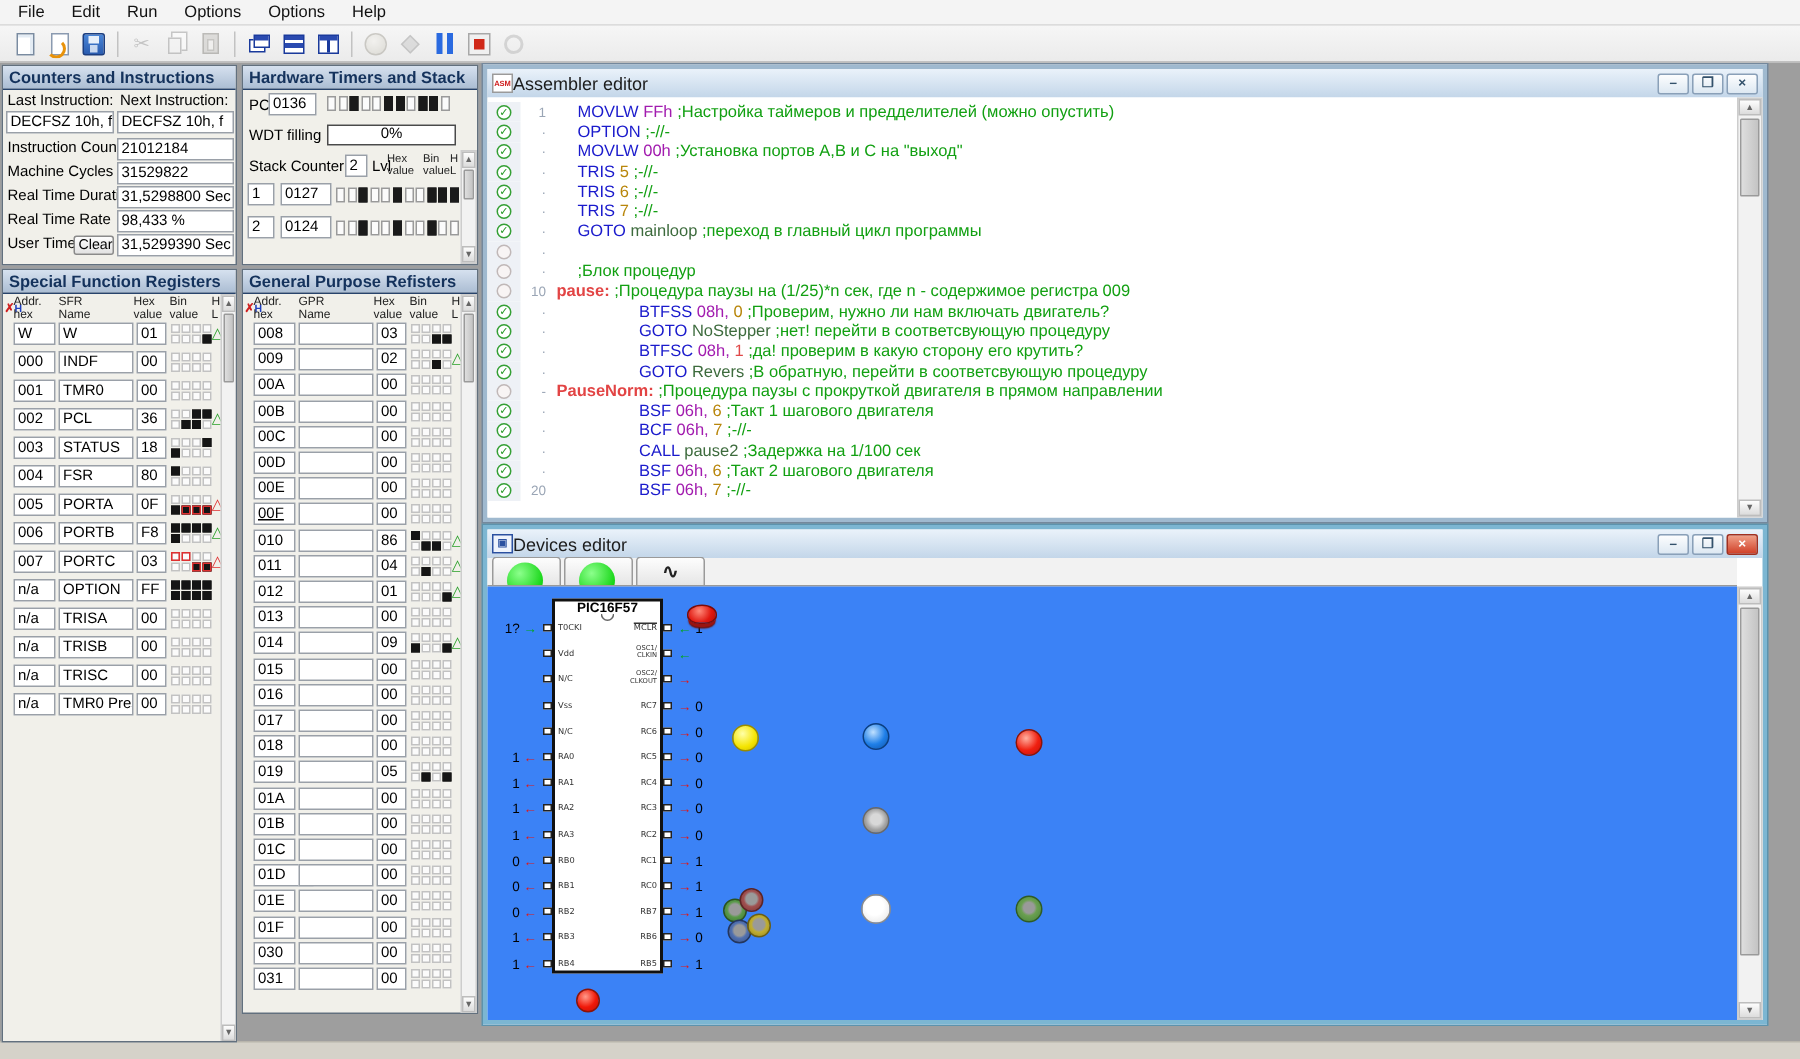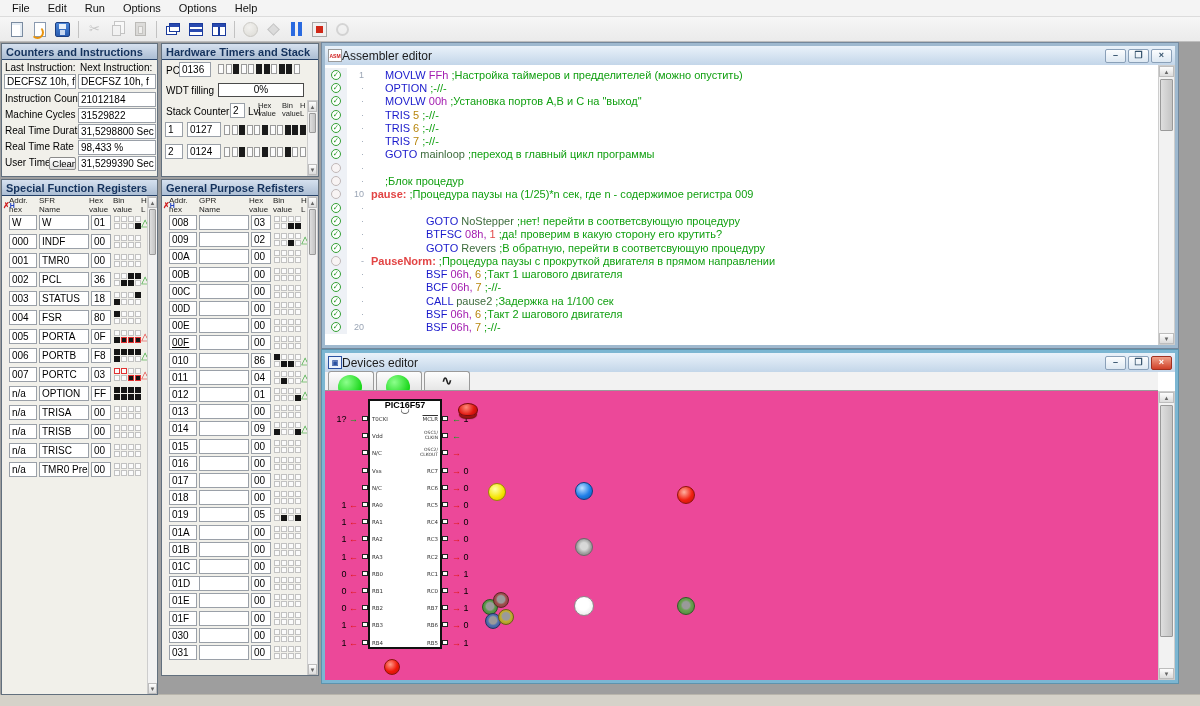--- a/index.html
+++ b/index.html
@@ -83,21 +83,21 @@
   .acirc.g{border-color:#c0b8b8;color:transparent;background:#f8f4f4}
   .anum{width:22px;flex:0 0 22px;text-align:right;color:#9aa5b5;font-size:9px;padding-right:5px}
   .atext{white-space:pre;font-size:11px}
   .k-ins{color:#1a1acc}.k-op{color:#a21caf}.k-num{color:#b8860b}.k-rnum{color:#e04848}
   .k-lab{color:#e24444;font-weight:bold}.k-id{color:#3d6b3d}.k-com{color:#12a012}
 
   #dev-tabs{position:absolute;left:0;top:19px;right:17px;height:19px;background:#f2f2f2;border-bottom:1px solid #9a9a9a;display:flex;align-items:flex-end;padding-left:3px}
   .dtab{width:46px;height:19px;background:linear-gradient(#fdfdfd,#e6e6e6);border:1px solid #9a9a9a;border-bottom:none;border-radius:3px 3px 0 0;margin-right:2px;overflow:hidden;position:relative}
   .blob{position:absolute;left:9px;top:3px;width:24px;height:24px;border-radius:50%;background:radial-gradient(circle at 35% 30%,#8cff8c,#17d617 70%,#0cb00c)}
   .scope{position:absolute;left:0;right:0;top:1px;text-align:center;font-size:13px;font-weight:bold;color:#222}
-  #dev-canvas{position:absolute;left:0;top:38px;right:17px;bottom:0;background:#ec4899;overflow:hidden}
+  #dev-canvas{position:absolute;left:0;top:38px;right:17px;bottom:0;background:#3b82f6;overflow:hidden}
 
   .chip{position:absolute;border:2px solid #111;background:#fff}
   .chipname{position:absolute;left:-10px;right:-10px;top:-1px;text-align:center;font-weight:bold;font-size:9px;color:#000}
   .notch{position:absolute;top:8px;left:50%;transform:translateX(-50%);width:9px;height:5px;border:1px solid #666;border-top:none;border-radius:0 0 9px 9px;background:#fff}
   .pinsq{position:absolute;width:6px;height:5px;border:1px solid #222;background:#fff}
   .pinlab{position:absolute;font-size:5.5px;line-height:6px;color:#333;white-space:nowrap;font-family:"DejaVu Sans",sans-serif}
   .pinlab.sm{font-size:4.5px;line-height:4.5px;white-space:pre-line;text-align:right}
   .ovl{text-decoration:overline}
   .pval{position:absolute;font-size:9px;line-height:10px;color:#000;white-space:nowrap}
   .ain{color:#00a818;font-weight:bold}.aout{color:#e01818;font-weight:bold}
@@ -922,20 +922,21 @@
             <span class="acirc g"></span>
           </span>
           <span class="anum">10</span>
           <span class="atext" style="padding-left: 2px;"><span class="k-lab">pause:</span><span class="k-com"> ;Процедура паузы на (1/25)*n сек, где n - содержимое регистра 009</span></span>
         </div>
         <div class="aline">
           <span class="amark">
             <span class="acirc">✓</span>
           </span>
           <span class="anum">·</span>
+          <span class="atext" style="padding-left: 57px;"><span class="k-ins">BTFSS</span><span class="k-op"> 08h,</span><span class="k-num"> 0</span><span class="k-com"> ;Проверим, нужно ли нам включать двигатель?</span></span>
         </div>
         <div class="aline">
           <span class="amark">
             <span class="acirc">✓</span>
           </span>
           <span class="anum">·</span>
           <span class="atext" style="padding-left: 57px;"><span class="k-ins">GOTO</span><span class="k-id"> NoStepper</span><span class="k-com"> ;нет! перейти в соответсвующую процедуру</span></span>
         </div>
         <div class="aline">
           <span class="amark">

